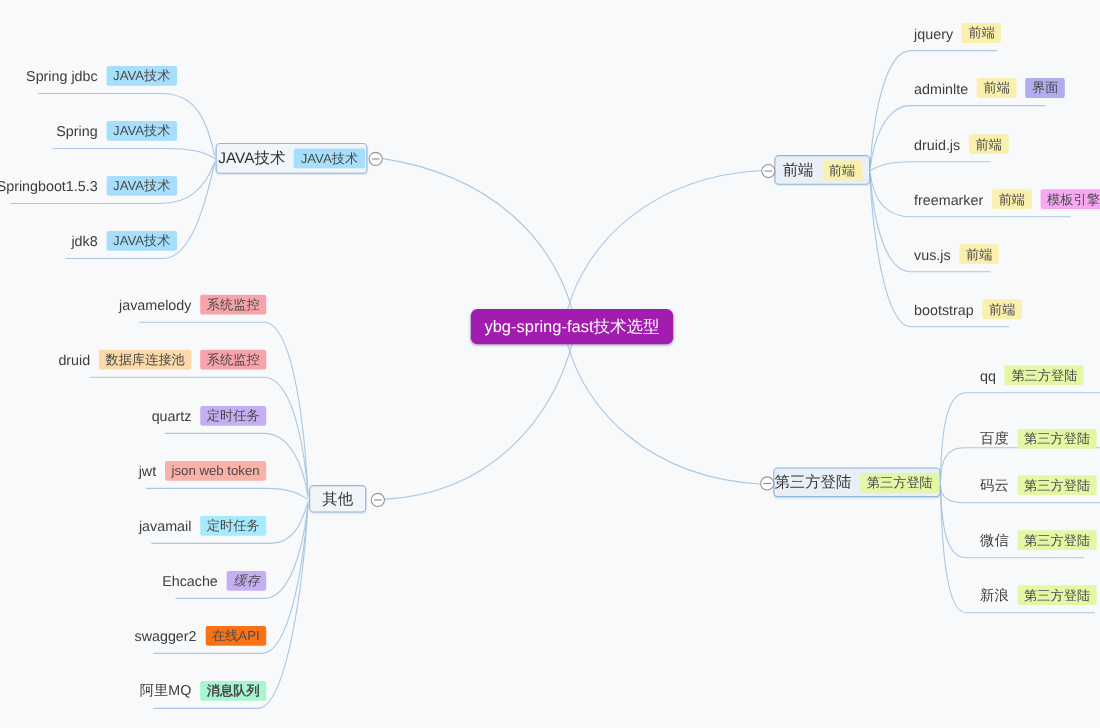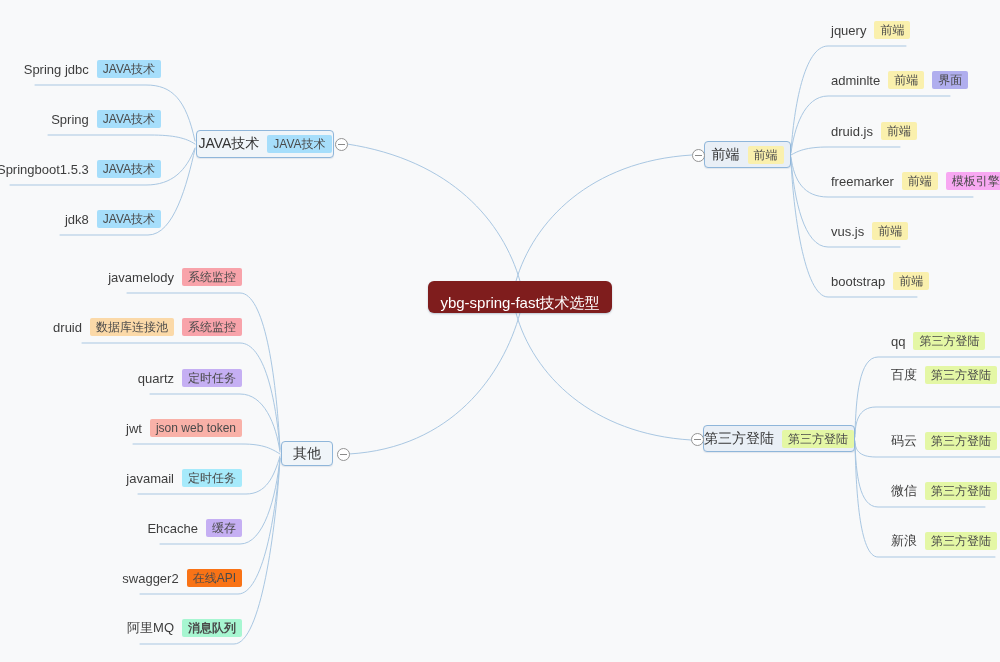--- a/index.html
+++ b/index.html
@@ -74,21 +74,21 @@
       <path d="M 140 644 H 234 C 261 644 276 528 280 459"></path>
 
       <path d="M 1000 357 H 878 C 859 357 856 398 855 434"></path>
       <path d="M 1000 407 H 876 C 858 407 855 423 855 437"></path>
       <path d="M 1000 457 H 876 C 858 457 855 449 855 441"></path>
       <path d="M 985 507 H 878 C 859 507 856 473 855 443"></path>
       <path d="M 995 557 H 878 C 859 557 856 487 855 444"></path>
     </g>
   </svg>
 
-  <div class="center" style="background-color: #7f1d1d; align-items: flex-end;">
+  <div class="center" style="background-color: #a21caf;">
     <span>ybg-spring-fast技术选型</span>
   </div>
 
   <div class="branch" style="left:196px;top:130px;width:138px;height:28px">
     <span class="blbl">JAVA技术</span>
     <span class="tag" style="background-color: rgb(166, 222, 251);">JAVA技术</span>
   </div>
   <div class="branch tint" style="left:704px;top:141px;width:87px;height:27px">
     <span class="blbl">前端</span>
     <span class="tag" style="background-color: rgb(250, 240, 173);">前端</span>
@@ -166,36 +166,36 @@
   <div class="row" style="top:417px;right:758px">
     <span class="lbl">jwt</span>
     <span class="tag" style="background-color: rgb(249, 177, 168);">json web token</span>
   </div>
   <div class="row" style="top:467px;right:758px">
     <span class="lbl">javamail</span>
     <span class="tag" style="background-color: rgb(166, 234, 251);">定时任务</span>
   </div>
   <div class="row" style="top:517px;right:758px">
     <span class="lbl">Ehcache</span>
-    <span class="tag" style="background-color: rgb(197, 175, 243);">缓存</span>
+    <span class="tag" style="background-color: rgb(197, 175, 243); font-style: italic;">缓存</span>
   </div>
   <div class="row" style="top:567px;right:758px">
     <span class="lbl">swagger2</span>
     <span class="tag" style="background-color: #f97316;">在线API</span>
   </div>
   <div class="row" style="top:617px;right:758px">
     <span class="lbl">阿里MQ</span>
     <span class="tag" style="background-color: rgb(167, 246, 209); font-weight: bold;">消息队列</span>
   </div>
 
   <div class="row" style="top:330px;left:891px">
     <span class="lbl">qq</span>
     <span class="tag" style="background-color: rgb(228, 247, 165);">第三方登陆</span>
   </div>
-  <div class="row" style="top:364px;left:891px">
+  <div class="row" style="top:388px;left:891px">
     <span class="lbl">百度</span>
     <span class="tag" style="background-color: rgb(228, 247, 165);">第三方登陆</span>
   </div>
   <div class="row" style="top:430px;left:891px">
     <span class="lbl">码云</span>
     <span class="tag" style="background-color: rgb(228, 247, 165);">第三方登陆</span>
   </div>
   <div class="row" style="top:480px;left:891px">
     <span class="lbl">微信</span>
     <span class="tag" style="background-color: rgb(228, 247, 165);">第三方登陆</span>

